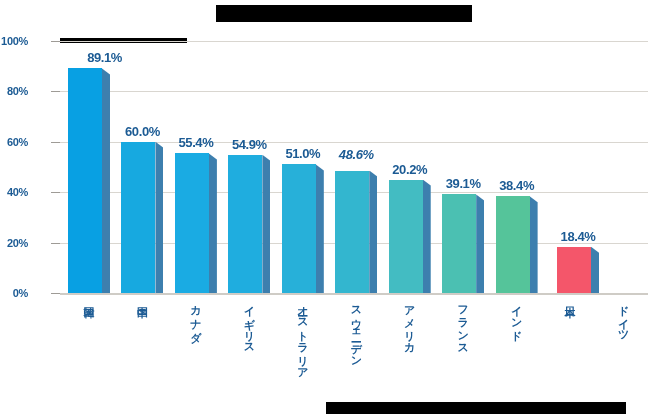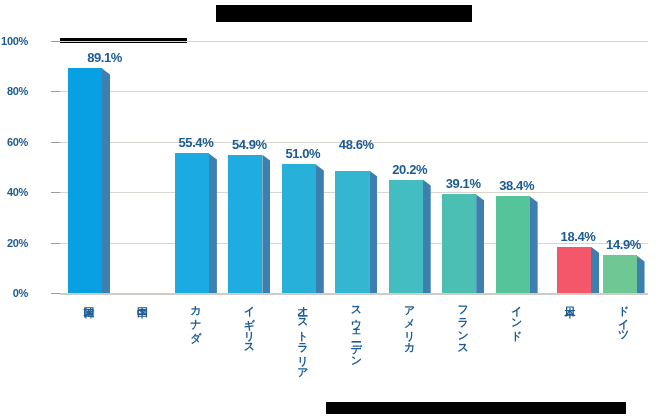--- a/index.html
+++ b/index.html
@@ -155,64 +155,64 @@
       <div class="y-tick-mark" style="top: 50.4px;"></div>
       <div class="y-tick-label" style="top: 50.4px;">80%</div>
       <div class="gridline" style="top: 0px;"></div>
       <div class="y-tick-mark" style="top: 0px;"></div>
       <div class="y-tick-label" style="top: 0px;">100%</div>
       <div class="bar-group" style="left: 8px; height: 224.532px; width: 42px;">
         <div class="bar-side" style="height: 224.532px; background: rgb(61, 127, 174);"></div>
         <div class="bar-face" style="height: 224.532px; background: rgb(8, 160, 227);"></div>
         <div class="bar-value" style="bottom: 227.532px; text-align: right;">89.1%</div>
       </div>
+      <div class="bar-group" style="left: 61.4545px; height: 151.2px; width: 42px;">
+        <div class="bar-side" style="height: 151.2px; background: rgb(61, 127, 174);"></div>
+        <div class="bar-face" style="height: 151.2px; background: rgb(23, 169, 224);"></div>
+        <div class="bar-value" style="bottom: 154.2px;">60.0%</div>
+      </div>
       <div class="bar-group" style="left: 114.909px; height: 139.608px; width: 42px;">
         <div class="bar-side" style="height: 139.608px; background: rgb(61, 127, 174);"></div>
         <div class="bar-face" style="height: 139.608px; background: rgb(26, 171, 227);"></div>
         <div class="bar-value" style="bottom: 142.608px;">55.4%</div>
       </div>
       <div class="bar-group" style="left: 168.364px; height: 138.348px; width: 42px;">
         <div class="bar-side" style="height: 138.348px; background: rgb(61, 127, 174);"></div>
         <div class="bar-face" style="height: 138.348px; background: rgb(31, 173, 223);"></div>
         <div class="bar-value" style="bottom: 141.348px;">54.9%</div>
       </div>
       <div class="bar-group" style="left: 221.818px; height: 128.52px; width: 42px;">
         <div class="bar-side" style="height: 128.52px; background: rgb(61, 127, 174);"></div>
         <div class="bar-face" style="height: 128.52px; background: rgb(39, 176, 217);"></div>
         <div class="bar-value" style="bottom: 131.52px;">51.0%</div>
       </div>
       <div class="bar-group" style="left: 275.273px; height: 122.472px; width: 42px;">
         <div class="bar-side" style="height: 122.472px; background: rgb(61, 127, 174);"></div>
         <div class="bar-face" style="height: 122.472px; background: rgb(51, 182, 207);"></div>
-        <div class="bar-value" style="bottom: 141px;">48.6%</div>
+        <div class="bar-value" style="bottom: 131px; font-style: italic;">48.6%</div>
       </div>
       <div class="bar-group" style="left: 328.727px; height: 113.4px; width: 42px;">
         <div class="bar-side" style="height: 113.4px; background: rgb(61, 127, 174);"></div>
         <div class="bar-face" style="height: 113.4px; background: rgb(67, 188, 194);"></div>
         <div class="bar-value" style="bottom: 116.4px;">20.2%</div>
       </div>
       <div class="bar-group" style="left: 382.182px; height: 98.532px; width: 42px; margin-top: 15px;">
         <div class="bar-side" style="height: 98.532px; background: rgb(61, 127, 174);"></div>
         <div class="bar-face" style="height: 98.532px; background: rgb(75, 192, 178);"></div>
         <div class="bar-value" style="bottom: 101.532px;">39.1%</div>
       </div>
       <div class="bar-group" style="left: 435.636px; height: 96.768px; width: 42px;">
         <div class="bar-side" style="height: 96.768px; background: rgb(61, 127, 174);"></div>
         <div class="bar-face" style="height: 96.768px; background: rgb(85, 196, 154);"></div>
         <div class="bar-value" style="bottom: 99.768px;">38.4%</div>
       </div>
       <div class="bar-group" style="left: 497px; height: 28px; width: 42px;">
         <div class="bar-side" style="height: 46.368px; background: rgb(61, 127, 174);"></div>
         <div class="bar-face" style="height: 46.368px; background: rgb(244, 86, 106);"></div>
         <div class="bar-value" style="bottom: 49.368px;">18.4%</div>
-      </div>
-      <div class="bar-group" style="left: 542.545px; height: 37.548px; width: 42px;">
-        <div class="bar-side" style="height: 37.548px; background: rgb(61, 127, 174);"></div>
-        <div class="bar-face" style="height: 37.548px; background: rgb(111, 200, 147);"></div>
-        <div class="bar-value" style="bottom: 40.548px;">14.9%</div>
       </div>
     </div>
 
   <div class="redaction" id="footer-redaction"></div>
 
 <div class="x-label" style="left: 78px;">韓国</div>
     <div class="x-label" style="left: 131.455px;">中国</div>
     <div class="x-label" style="left: 184.909px;">カナダ</div>
     <div class="x-label" style="left: 238.364px;">イギリス</div>
     <div class="x-label" style="left: 291.818px;">オーストラリア</div>

